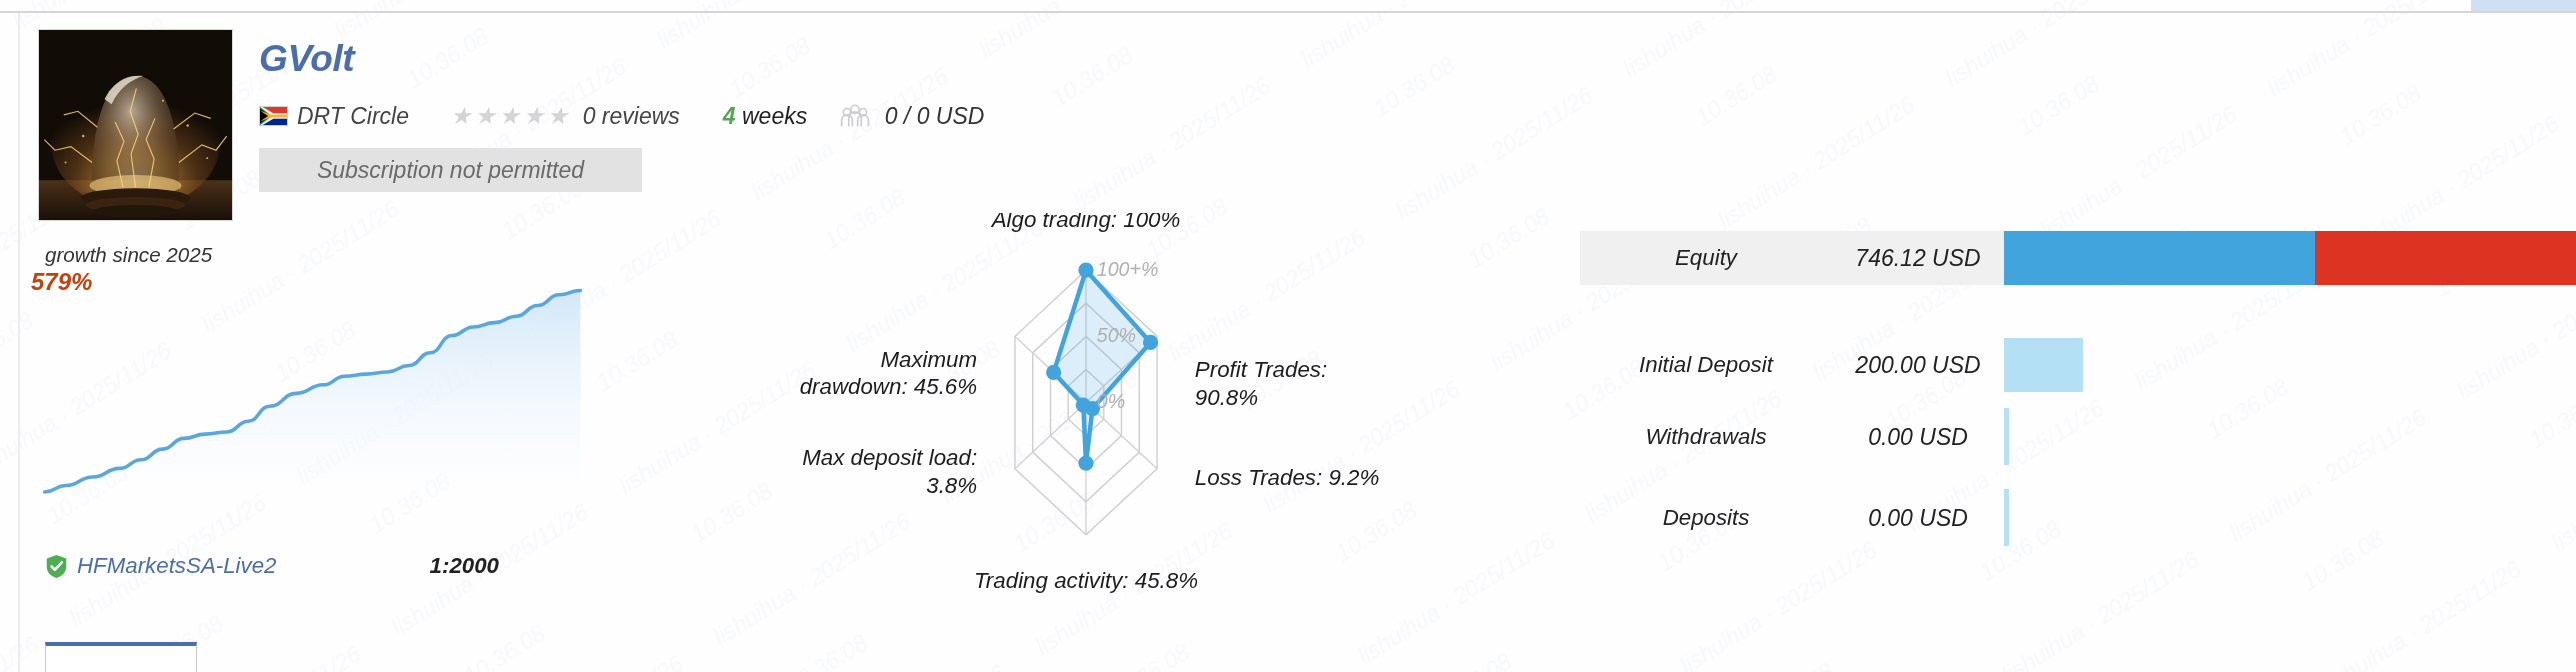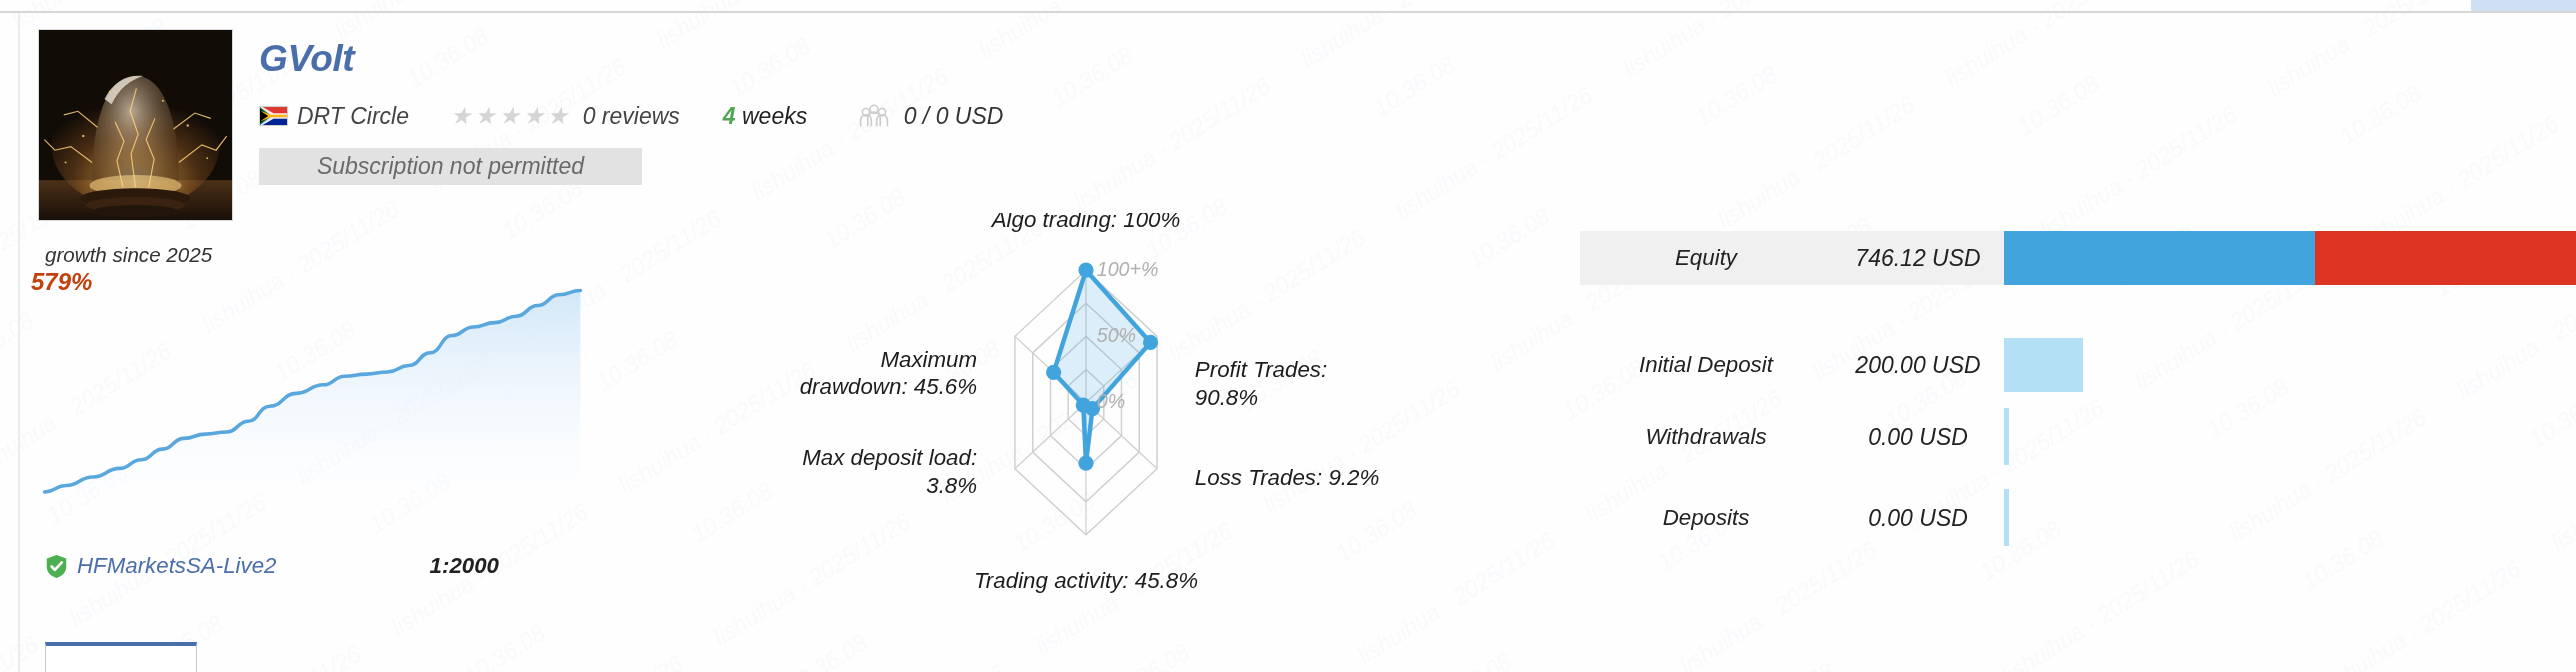--- a/index.html
+++ b/index.html
@@ -52,28 +52,28 @@
     display: flex; align-items: center; z-index: 4;
   }
   .flag {
     width: 29px; height: 19.7px; margin-right: 9px; display: inline-block;
     border: 0.9px solid #cfcfcf; position: relative; overflow: hidden; flex: none;
   }
   .author { font-size: 23px; color: #444; margin-right: 41px; white-space: nowrap; }
   .stars { display: flex; align-items: center; margin-right: 11.6px; }
   .star { color: #d5d5d5; font-size: 24px; margin-right: 2.7px; line-height: 1; }
   .reviews { font-size: 23px; color: #444; margin-right: 43px; white-space: nowrap; }
-  .age { font-size: 23px; color: #222; margin-right: 50px; white-space: nowrap; }
+  .age { font-size: 23px; color: #222; margin-right: 31px; white-space: nowrap; }
   .age b { color: #53a653; font-weight: bold; }
   .subs-icon { margin-right: 12.5px; display: flex; align-items: center; }
   .subs-val { font-size: 23px; color: #333; white-space: nowrap; }
 
   .subbtn {
     position: absolute; left: 259px; top: 148px;
-    width: 383px; height: 37px;
+    width: 383px; height: 44px;
     background: #e2e2e2; color: #6a6a6a;
     font-size: 23px; display: flex; align-items: center; justify-content: center;
     z-index: 4; cursor: default;
   }
 
   
   .growth-label {
     position: absolute; left: 45px; top: 243px;
     font-size: 20.6px; color: #333; z-index: 4;
   }

